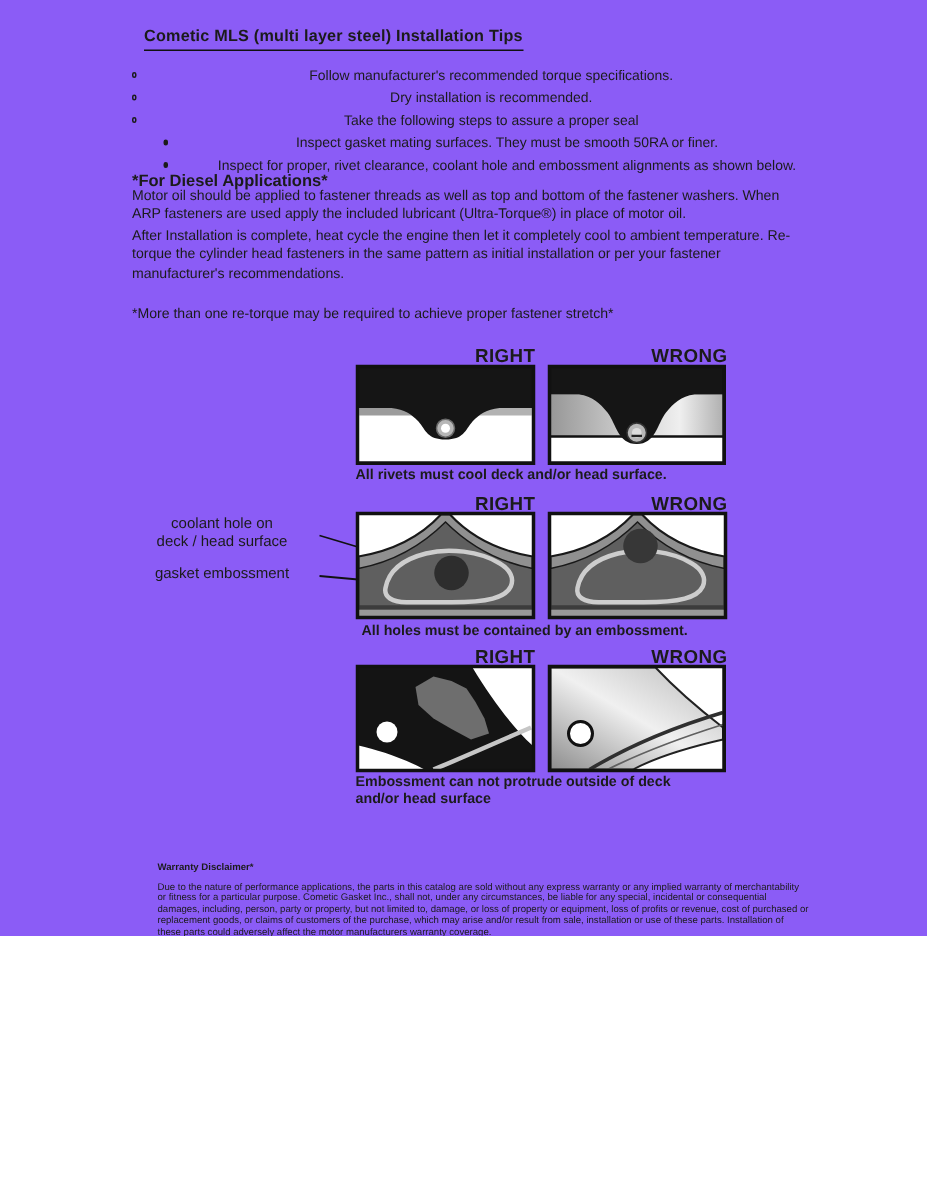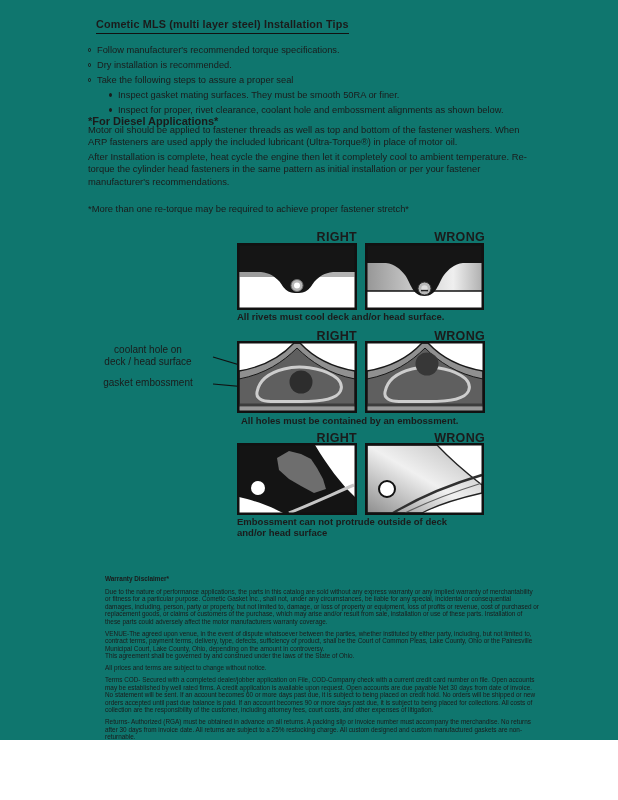--- a/index.html
+++ b/index.html
@@ -1,28 +1,28 @@
 <!DOCTYPE html>
 <html><head>
 <meta charset="utf-8">
 <style>
   html,body { margin:0; padding:0; background:#fff; }
   .page {
-    position:relative; width:618px; height:740px; background:#0f766e;
+    position:relative; width:618px; height:624px; background:#8b5cf6;
     font-family:"Liberation Sans", sans-serif; color:#1b1b1b; overflow:hidden;
   }
   .abs { position:absolute; }
 
   .title {
     left:96px; top:18px; font-size:10.8px; font-weight:bold; letter-spacing:.15px;
     border-bottom:1.6px solid #111; padding-bottom:2.5px; display:inline-block;
   }
 
   .bullets { left:88px; top:43px; width:470px; font-size:9.3px; line-height:15px; }
-  .b-row { position:relative; padding-left:9px; }
+  .b-row { position:relative; padding-left:9px;text-align:center; }
   .b-row.sub { margin-left:21px; }
   .marker { position:absolute; left:0; top:5.2px; width:3.4px; height:3.4px; border-radius:50%;
             border:1px solid #1b1b1b; box-sizing:border-box; }
   .b-row.sub .marker { background:#1b1b1b; }
 
   .diesel-h { left:88px; top:115px; font-size:11px; font-weight:bold; }
   .para { left:88px; width:452px; font-size:9.4px; line-height:12.3px; }
   .p1 { top:124px; } .p2 { top:151px; } .p3 { top:203px; }
 
   .rw-label { font-size:12.5px; font-weight:600; letter-spacing:.3px; width:120px; text-align:right; }

